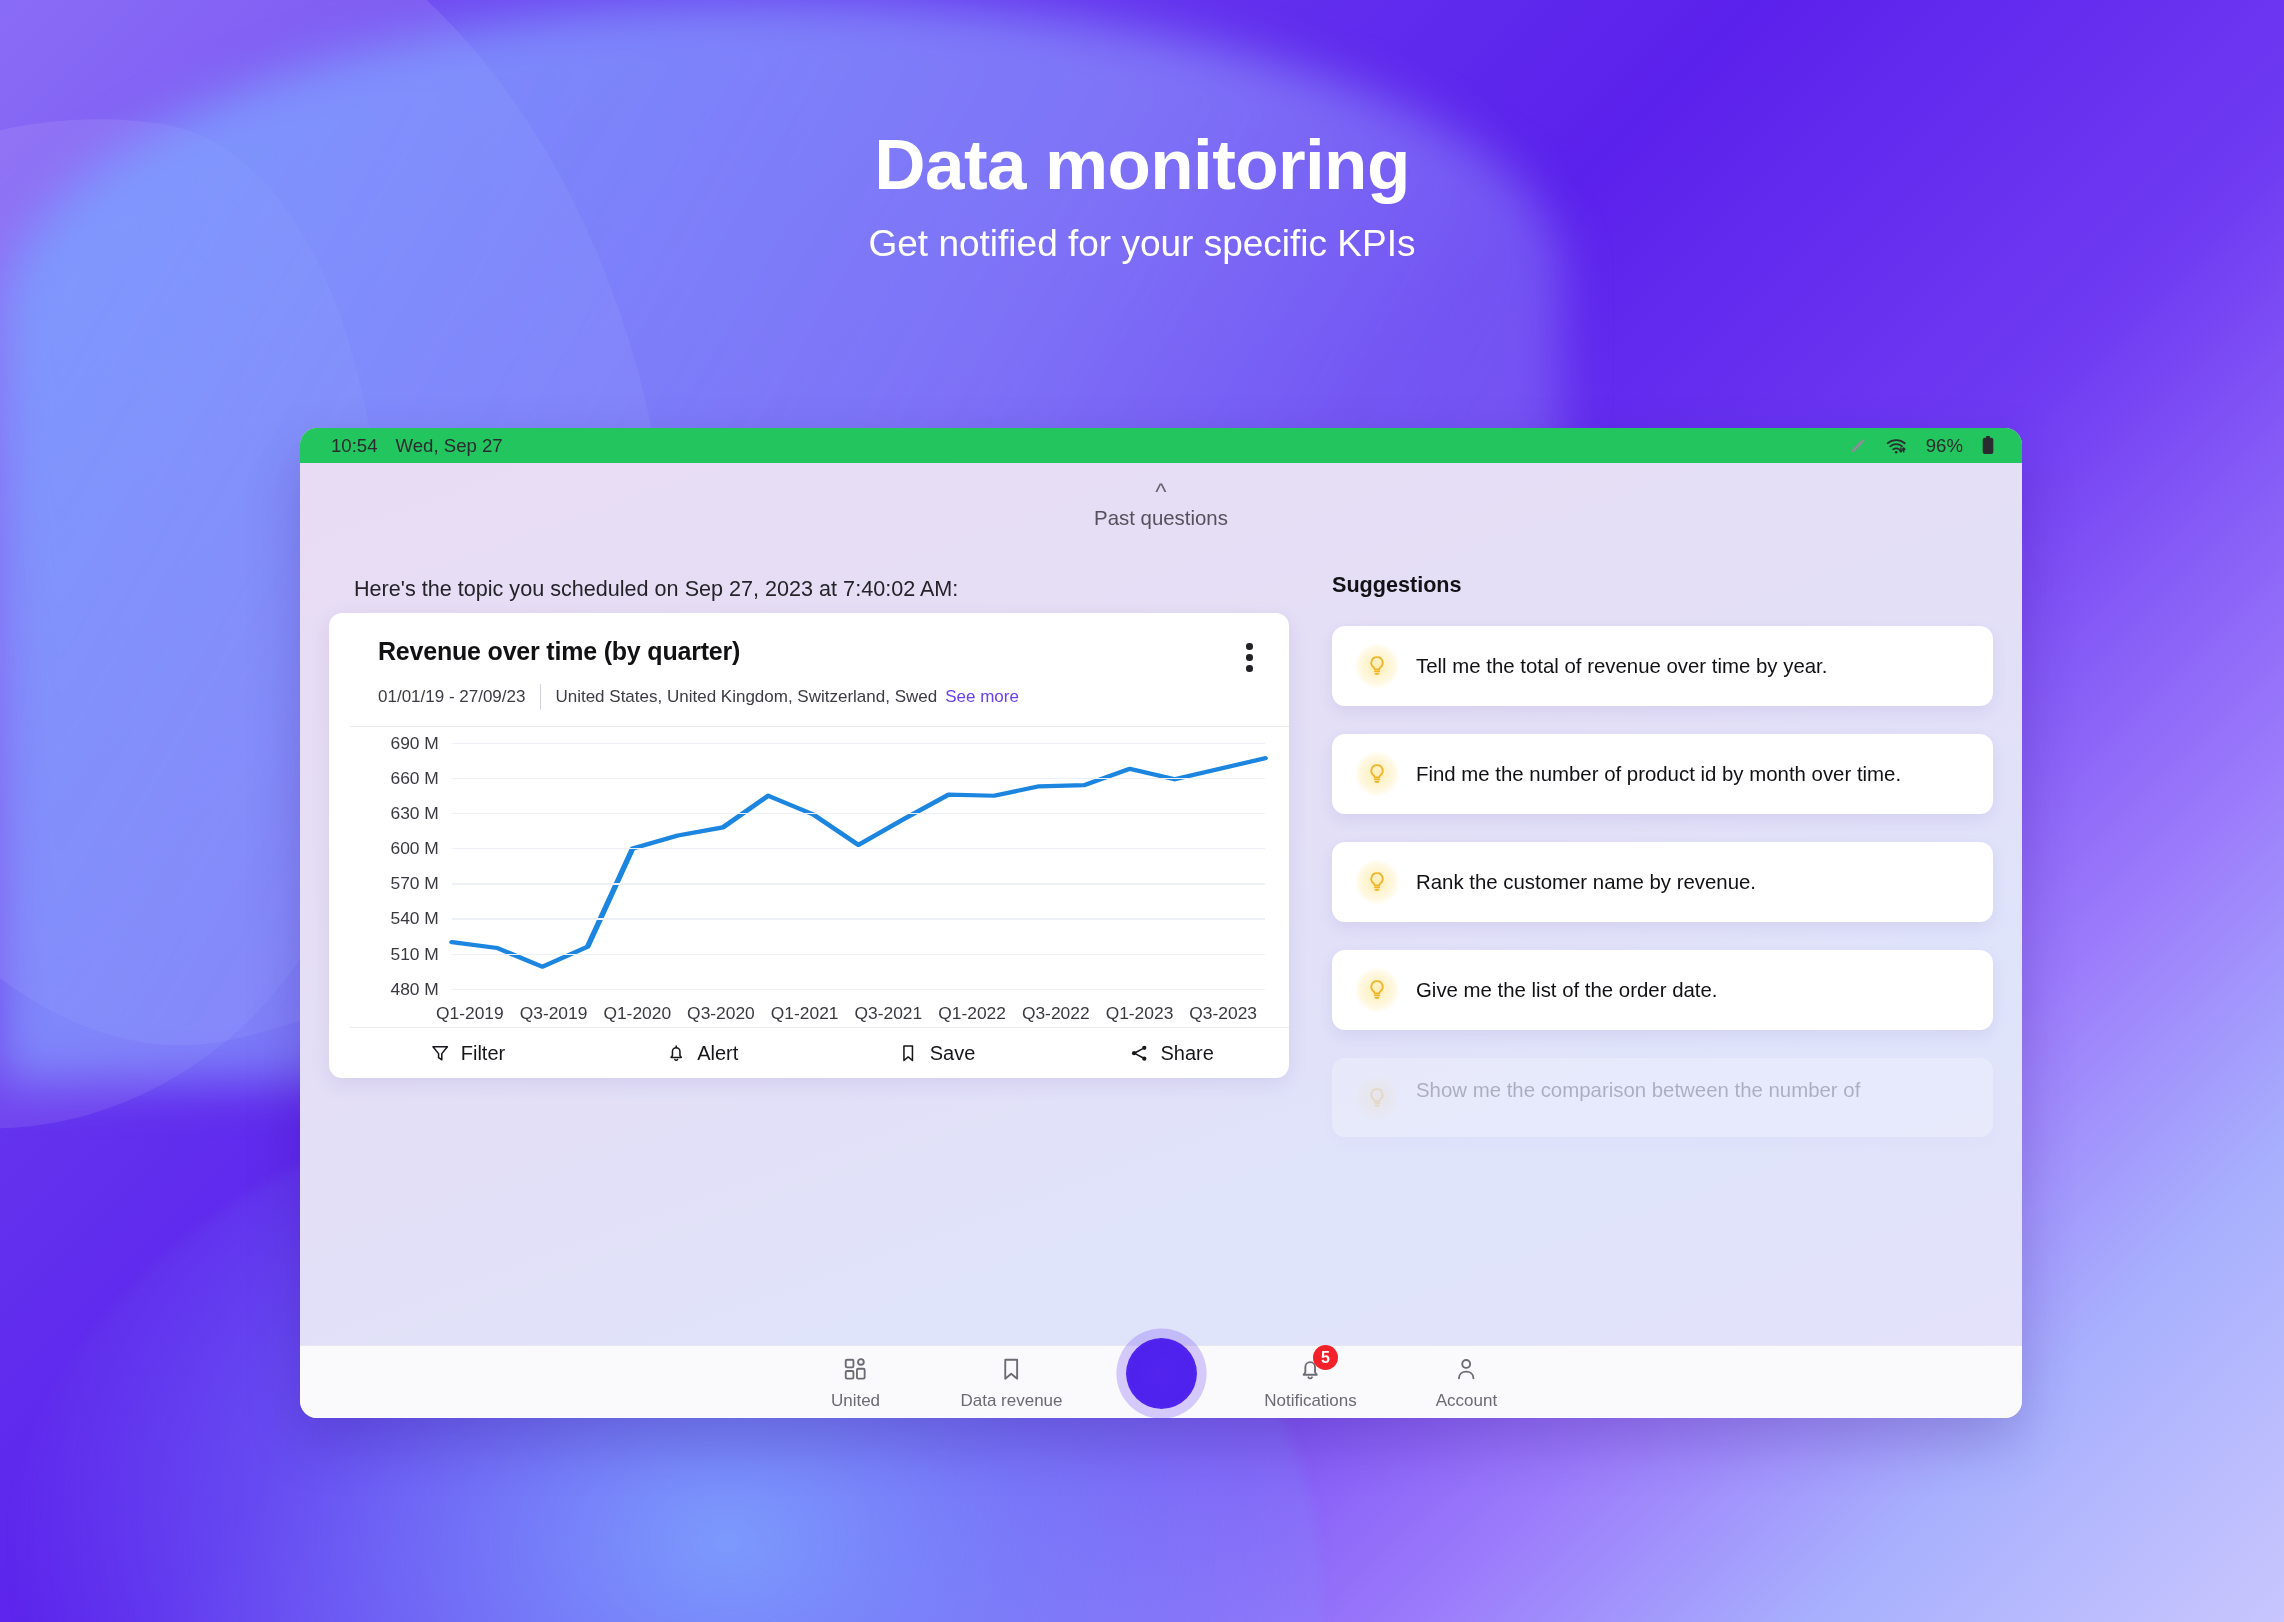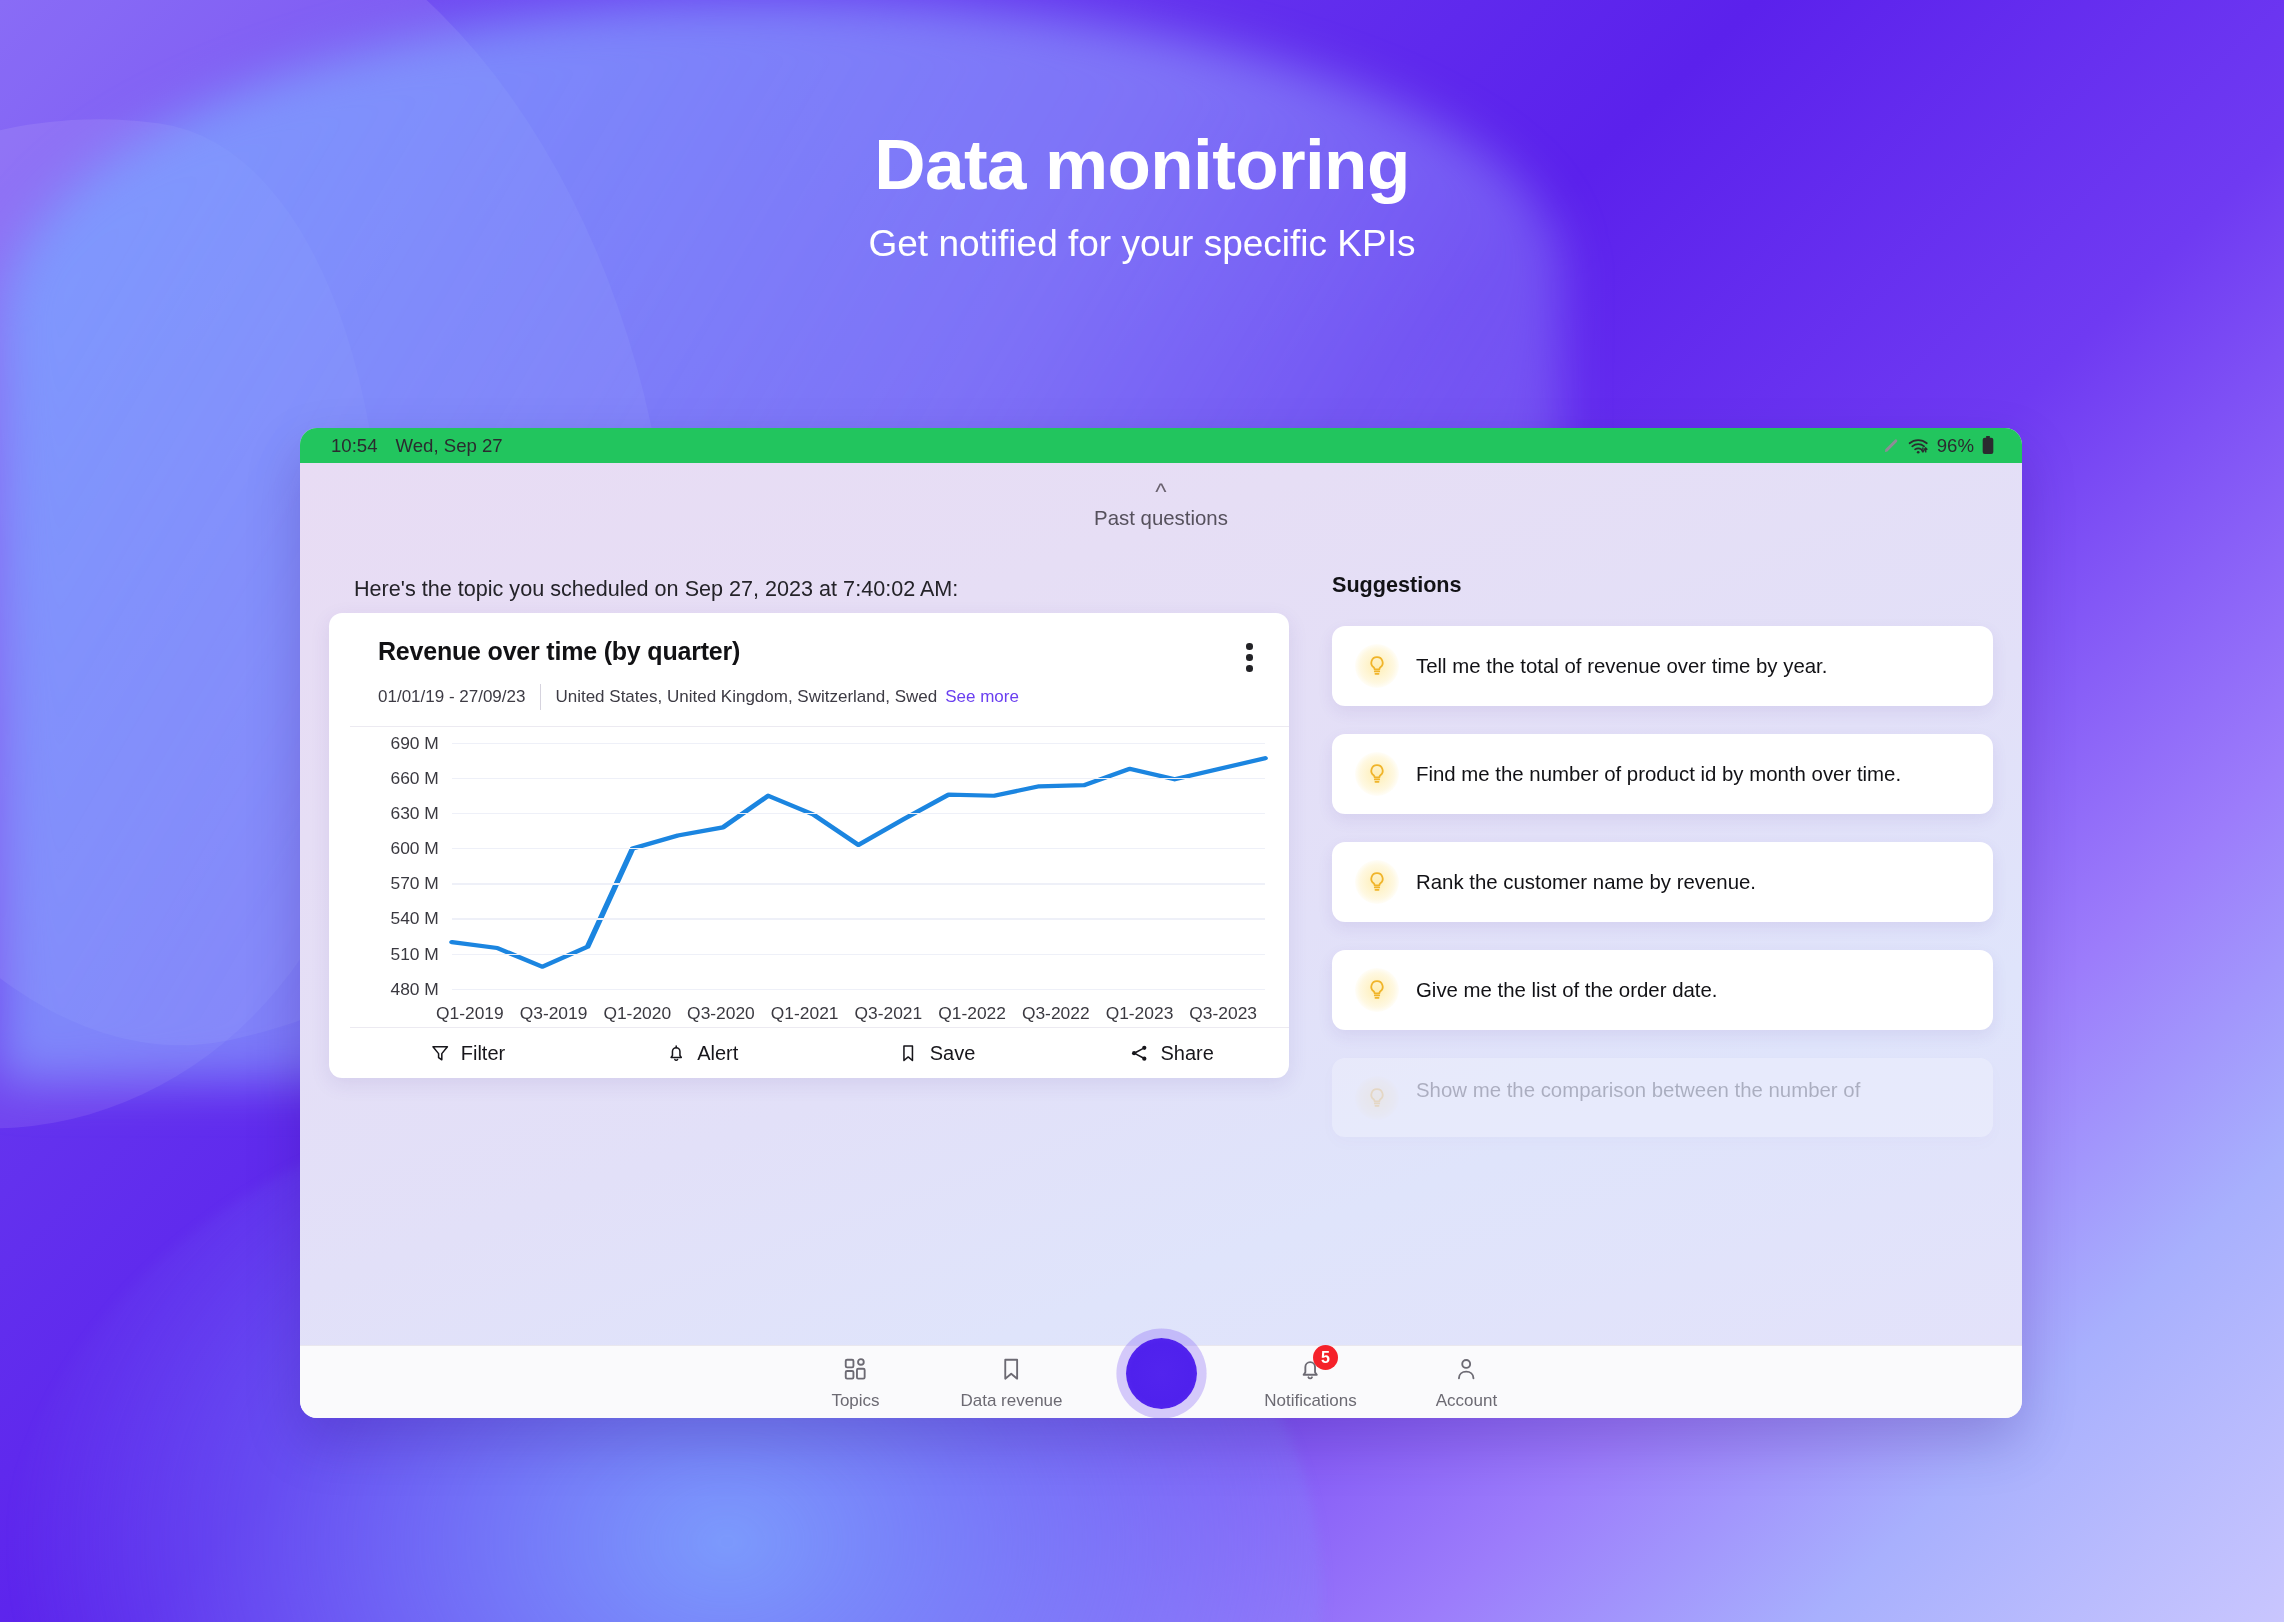--- a/index.html
+++ b/index.html
@@ -88,21 +88,21 @@
     height: 35px;
     background: #22c55e;
     display: flex;
     align-items: center;
     justify-content: space-between;
     padding: 0 28px 0 31px;
     font-size: 18.6px;
     color: #2b2b2f;
   }
   #statusbar .left { display: flex; gap: 18px; align-items: baseline; }
-  #statusbar .right { display: flex; gap: 8px; align-items: center; }
+  #statusbar .right { display: flex; gap: 19px; align-items: center; }
   .sb-icon { display: inline-flex; align-items: center; }
   #battery-pct { font-size: 18.6px; letter-spacing: 0px; }
 
   
   #appbody {
     position: relative;
     height: calc(100% - 35px - 73px);
     background: linear-gradient(160deg, #e8dcf4 0%, #e6def5 25%, #e2e0f8 55%, #dfe4fb 75%, #e3e2fa 100%);
     overflow: hidden;
   }
@@ -521,21 +521,21 @@
   <div id="bottomnav">
     <div class="nav-item">
       <span class="nav-icon">
         <svg width="26.4" height="26.4" viewBox="0 0 24 24">
           <rect x="3.4" y="3.4" width="7" height="7" rx="1.2" fill="none" stroke="#6c6a73" stroke-width="1.7"></rect>
           <rect x="3.4" y="13.6" width="7" height="7" rx="1.2" fill="none" stroke="#6c6a73" stroke-width="1.7"></rect>
           <rect x="13.6" y="11.6" width="7" height="9" rx="1.2" fill="none" stroke="#6c6a73" stroke-width="1.7"></rect>
           <circle cx="17.2" cy="5.4" r="2.6" fill="none" stroke="#6c6a73" stroke-width="1.7"></circle>
         </svg>
       </span>
-      <span class="nav-label">Topics</span>
+      <span class="nav-label">United</span>
     </div>
 
     <div class="nav-item">
       <span class="nav-icon">
         <svg width="26.4" height="26.4" viewBox="0 0 24 24">
             <path d="M6.6 3.4h10.8v17.2L12 16.2l-5.4 4.4z" fill="none" stroke="#6c6a73" stroke-width="1.7" stroke-linejoin="round"></path>
           </svg>
       </span>
       <span class="nav-label">Data revenue</span>
     </div>

